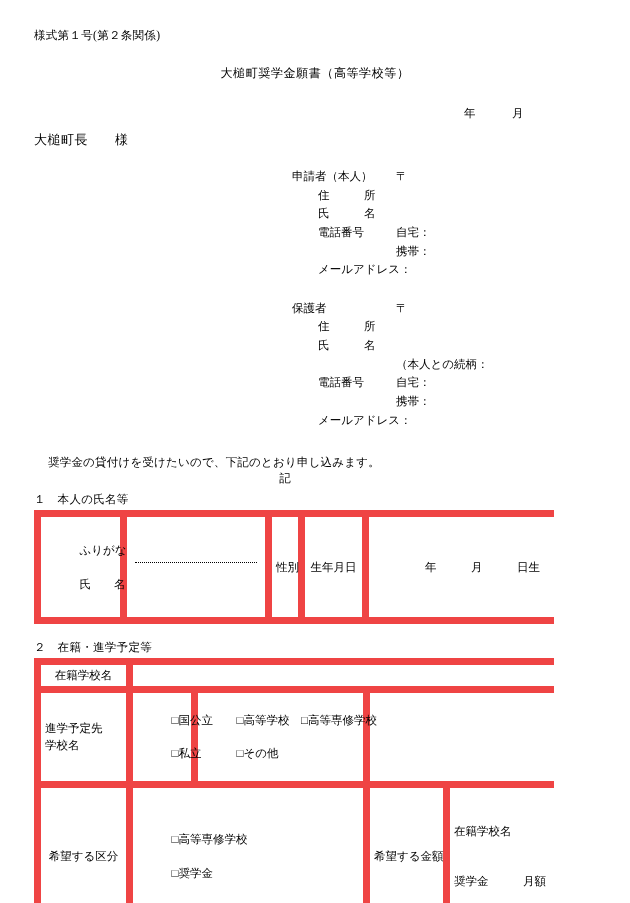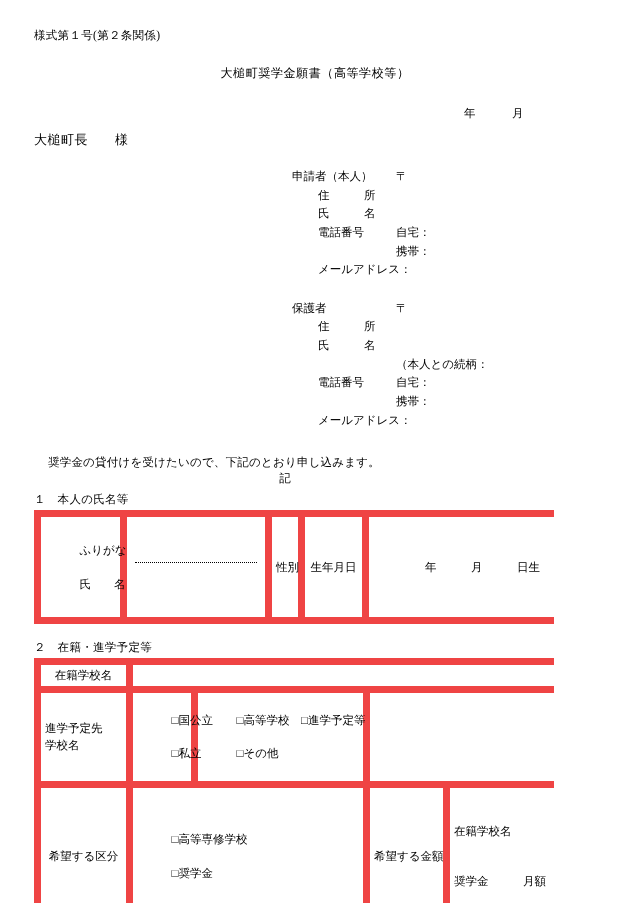--- a/index.html
+++ b/index.html
@@ -207,21 +207,21 @@
           <td colspan="4"></td>
         </tr>
         <tr>
           <td class="cell-l">進学予定先
 学校名</td>
           <td class="cell-l">
             <span>□国公立</span><br>
             <span>□私立</span>
           </td>
           <td class="cell-l">
-            <span>□高等学校　□進学予定等</span><br>
+            <span>□高等学校　□高等専修学校</span><br>
             <span>□その他</span>
           </td>
           <td colspan="2"></td>
         </tr>
         <tr>
           <td class="cell-c">希望する区分</td>
           <td colspan="2" class="cell-l">
             <span>□高等専修学校</span><br>
             <span>□奨学金</span>
           </td>

